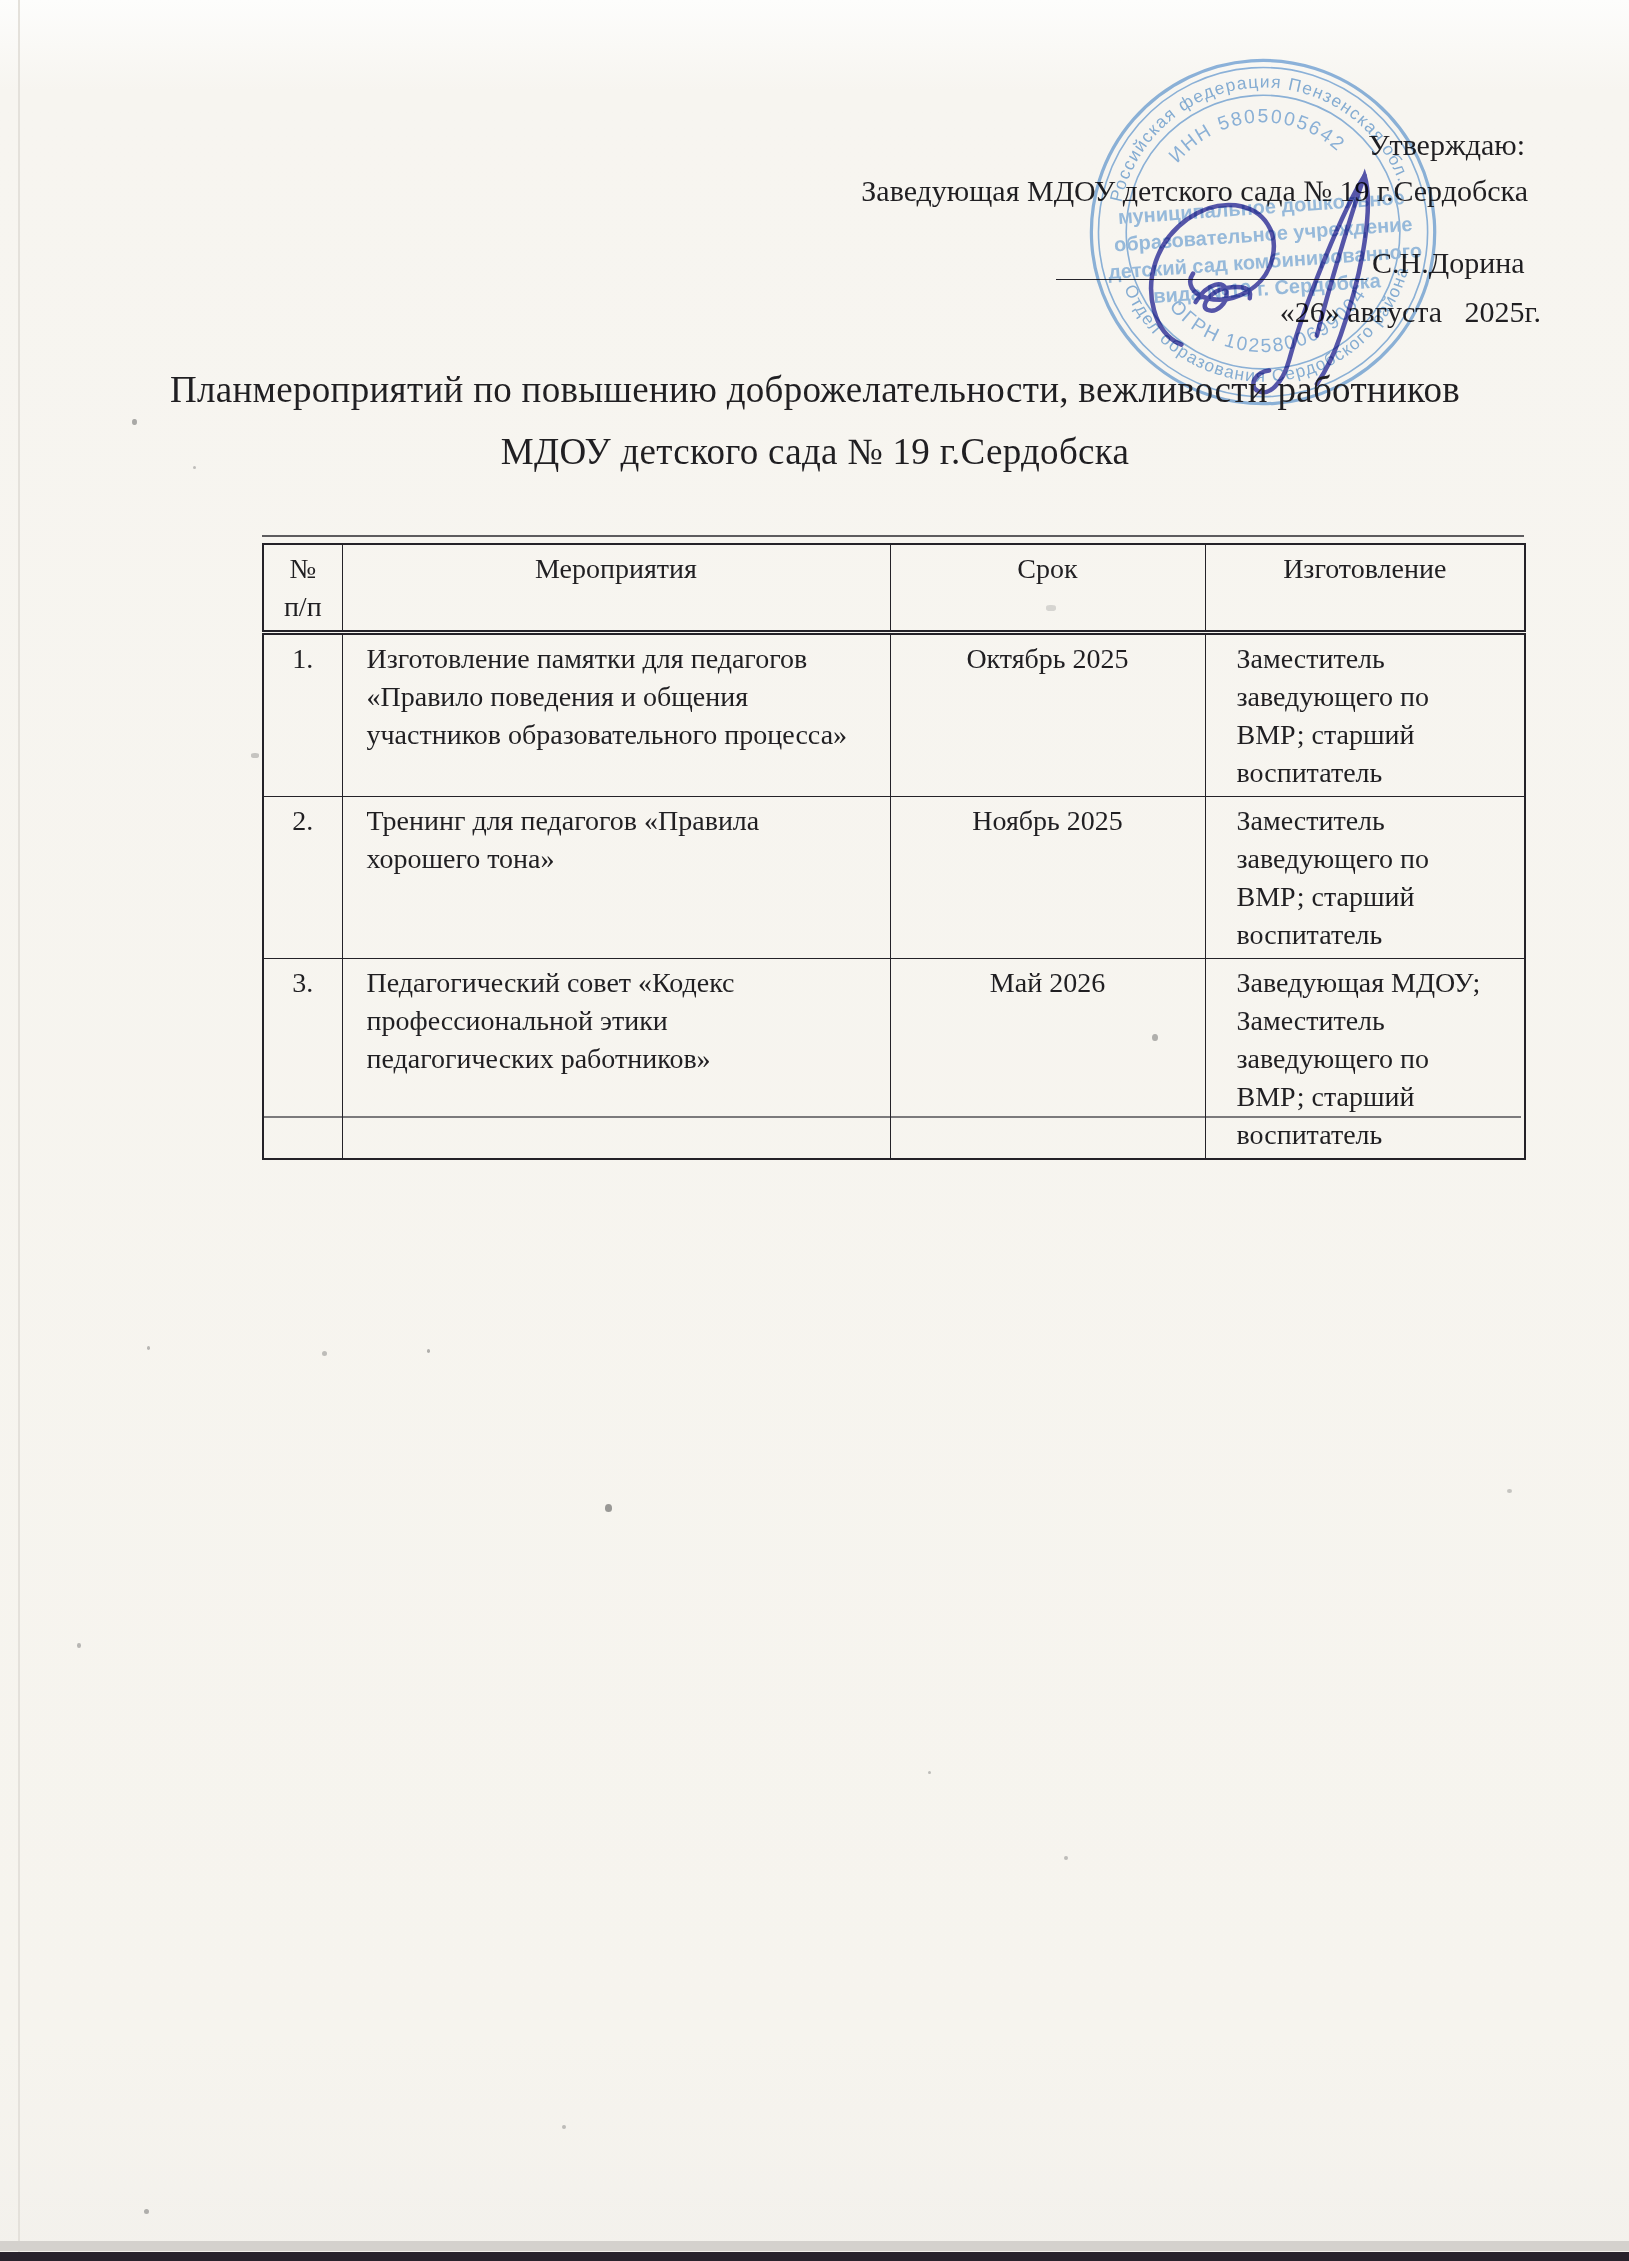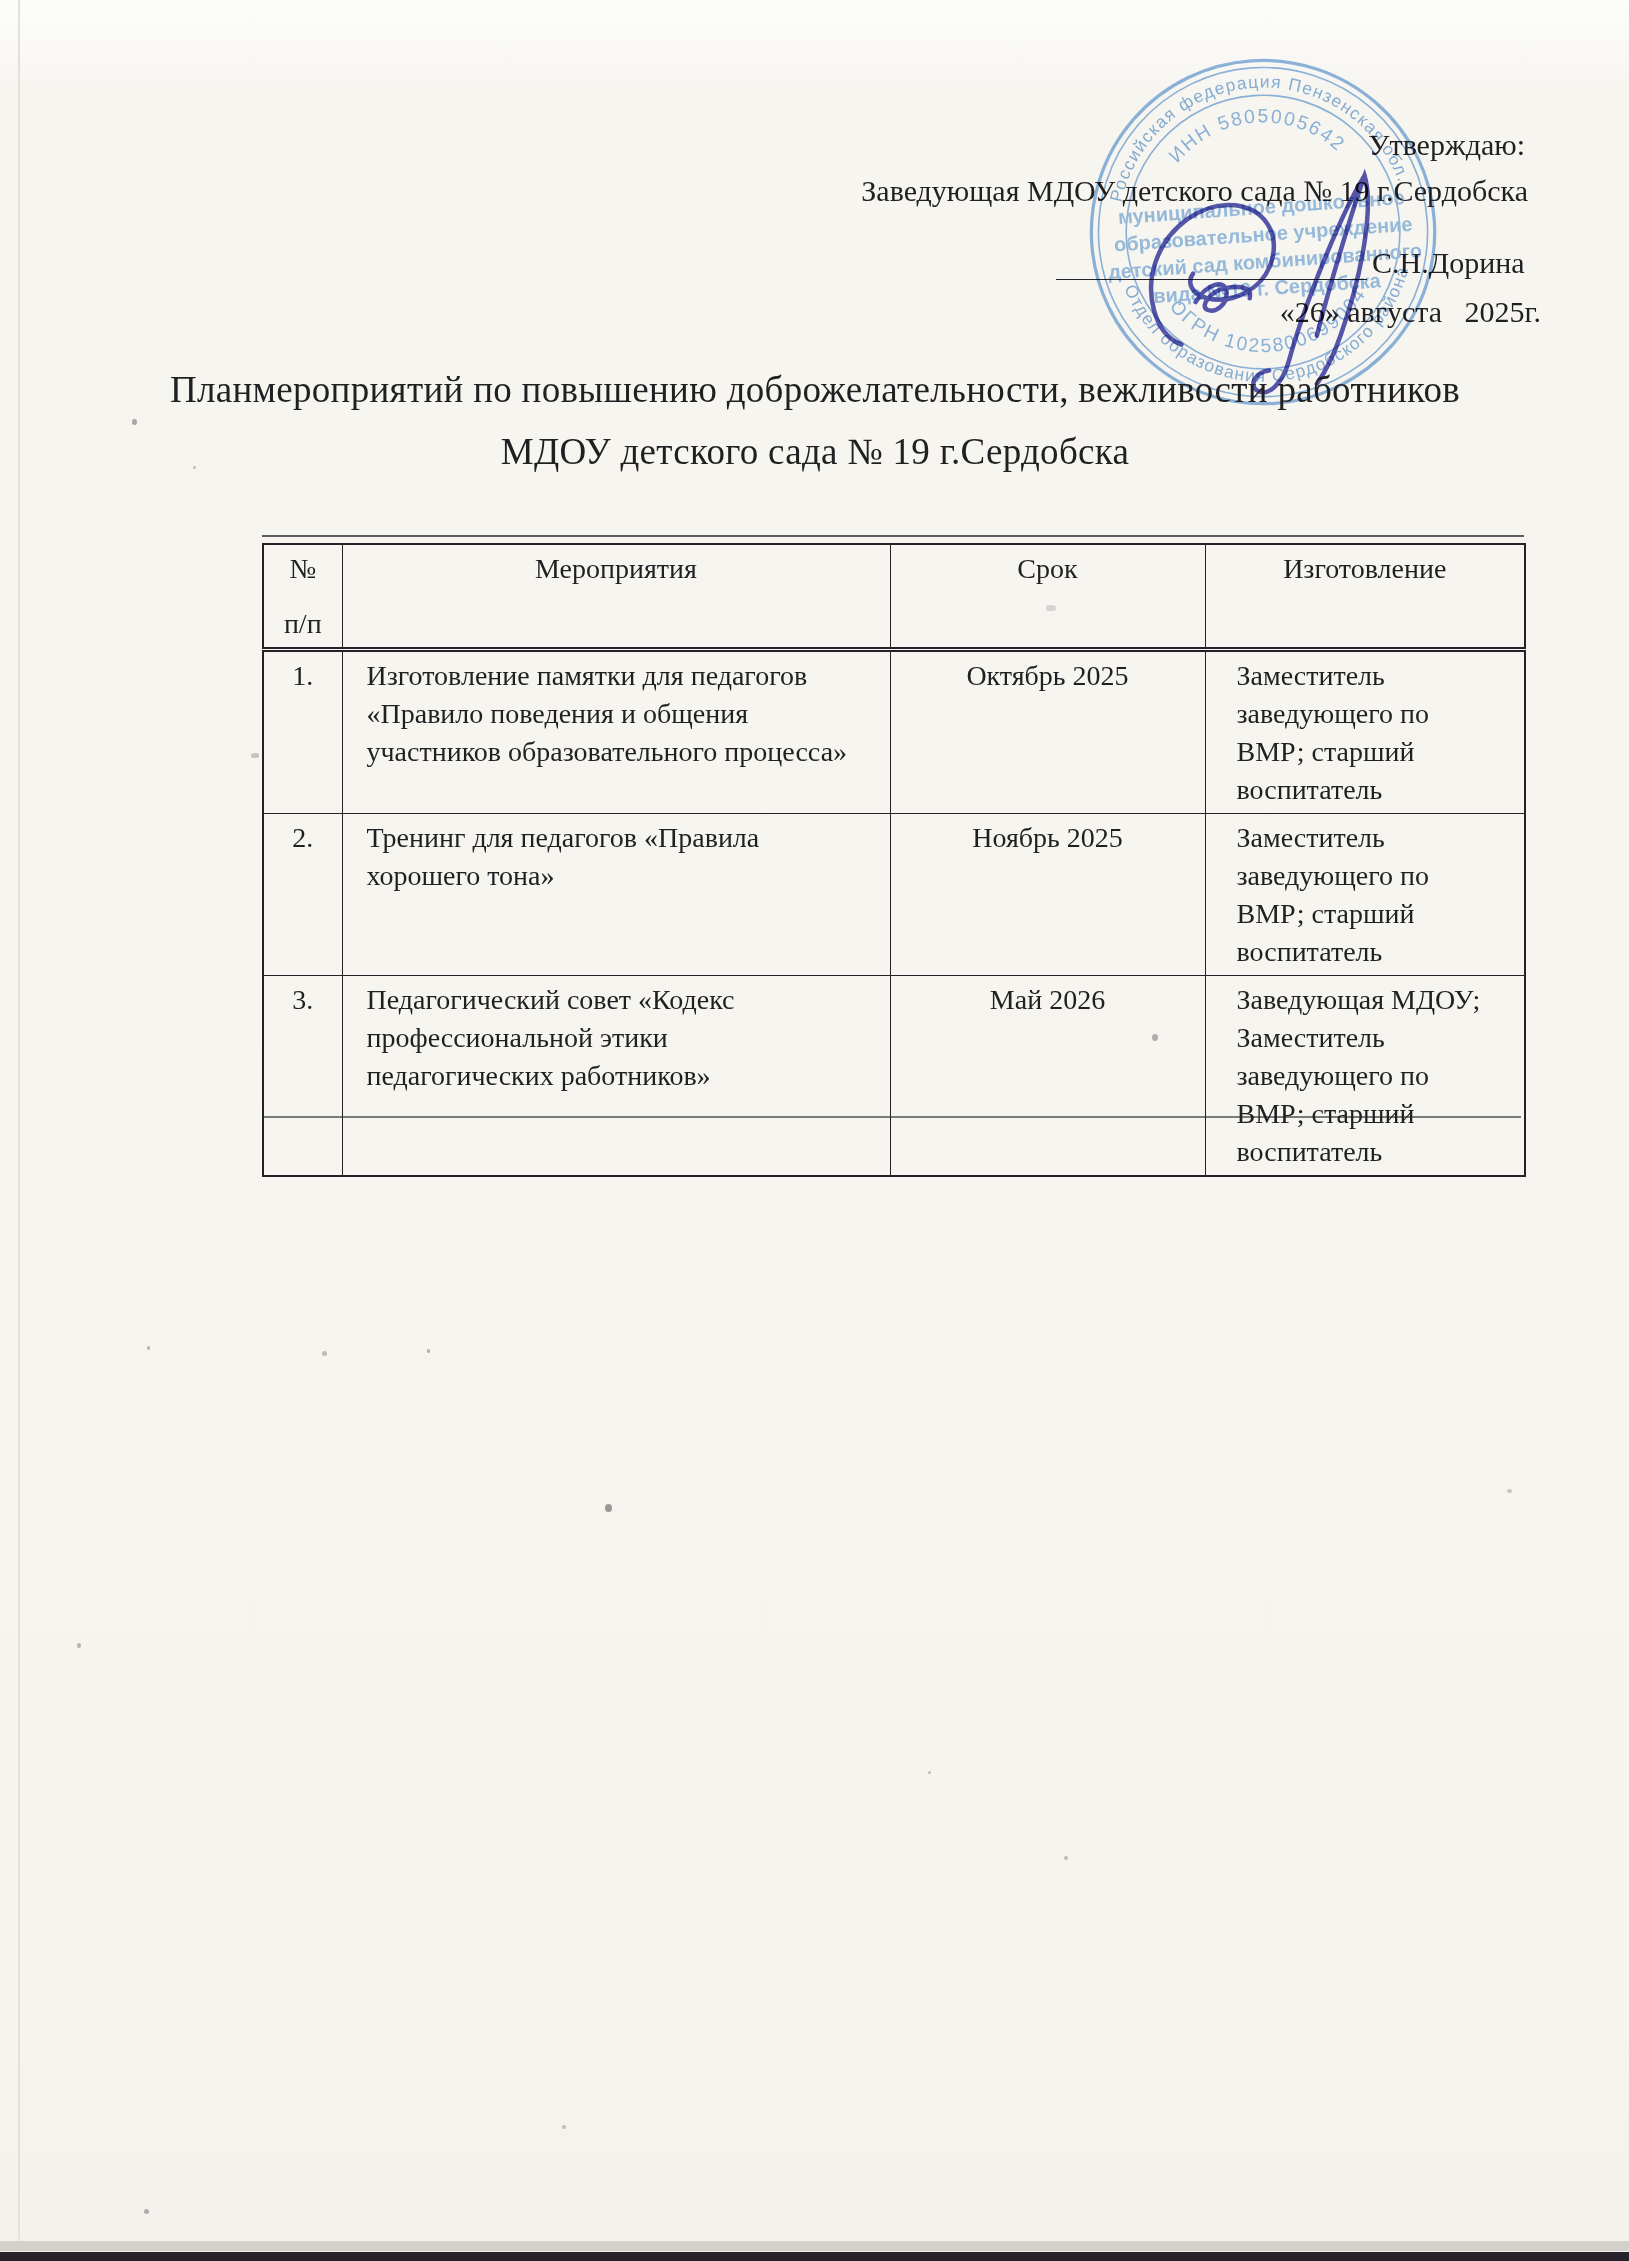--- a/index.html
+++ b/index.html
@@ -35,21 +35,21 @@
   .plan-table{border:2.6px solid #242228;}
   .col-num{width:79px;text-align:center;}
   .col-act{width:548px;text-align:left;}
   .col-term{width:315px;text-align:center;}
   .col-resp{width:320px;text-align:center;}
   .plan-table thead th{text-align:center;}
   .plan-table thead th{border-bottom:5.8px double #242228;}
   td.cell-act{padding-left:24px;padding-right:39px;}
   td.cell-resp{padding-left:31px;padding-right:31px;}
   .hdr-num-l1,.hdr-num-l2{display:block;text-align:center;}
-  .hdr-num-l2{margin-top:17px;}
+  .hdr-num-l2{margin-top:0;}
   
   .scanline{position:absolute;background:#2a282e;height:1.9px;}
   
   .speck{position:absolute;border-radius:50%;background:#6a6a6a;}
   .bottom-strip-light{position:absolute;left:0;width:1630px;top:2241px;height:10.3px;background:#d4d1cd;}
   .bottom-strip-dark{position:absolute;left:0;width:1630px;top:2252px;height:9.7px;background:#28222c;}
   .left-scan-edge{position:absolute;left:18px;top:0;width:1.9px;height:2261px;background:#e4e1db;}
   svg{display:block;}
   .stamp-svg{mix-blend-mode:multiply;opacity:.78;}
   .sig-svg{mix-blend-mode:multiply;opacity:.92;}

